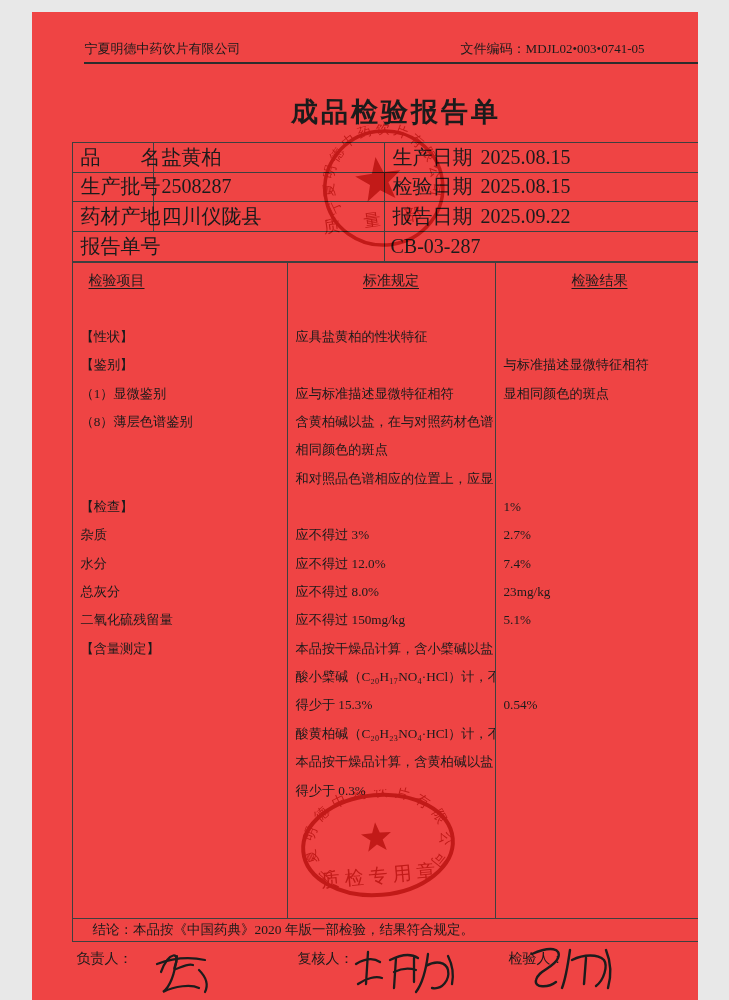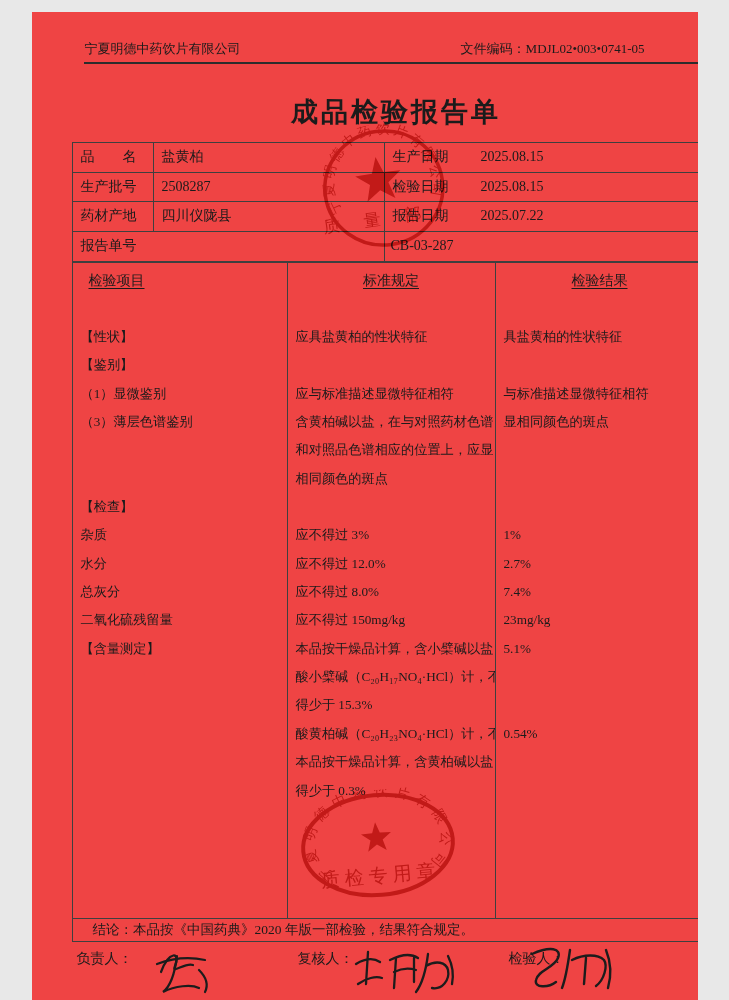--- a/index.html
+++ b/index.html
@@ -11,21 +11,21 @@
   }
   
   .doc-header{position:absolute;top:28px;left:53px;right:53px;display:flex;justify-content:space-between;font-size:13px;}
   .header-rule{position:absolute;top:50px;left:52px;width:624px;height:2px;background:#2c2c2c;}
   .report-title{position:absolute;top:82px;left:0;width:729px;text-align:center;font-size:27px;font-weight:bold;letter-spacing:3px;margin:0;}
   
   .info-table{
     position:absolute;left:40px;top:130px;width:633px;height:120px;
     border:1.5px solid #3f3f3f;box-sizing:border-box;
     display:grid;grid-template-columns:81px 231px 1fr;grid-template-rows:repeat(4,1fr);
-    font-size:14px;
+    font-size:20px;
   }
   .ic{box-sizing:border-box;display:flex;align-items:center;padding-left:8px;white-space:nowrap;}
   .ic.br{border-right:1.5px solid #3f3f3f;}
   .ic.bb{border-bottom:1.5px solid #3f3f3f;}
   .ic.span2{grid-column:1/3;}
   .date-cell .dlabel{width:88px;flex:0 0 auto;}
   
   .items-table{
     position:absolute;left:40px;top:250px;width:633px;height:657px;
     border:1.5px solid #3f3f3f;box-sizing:border-box;
@@ -80,38 +80,38 @@
     <div class="ic br bb">2508287</div>
     <div class="ic bb date-cell">
       <span class="dlabel">检验日期</span>
       <span>2025.08.15</span>
     </div>
 
     <div class="ic br bb">药材产地</div>
     <div class="ic br bb">四川仪陇县</div>
     <div class="ic bb date-cell">
       <span class="dlabel">报告日期</span>
-      <span>2025.07.22</span>
+      <span>2025.09.22</span>
     </div>
 
     <div class="ic br span2">报告单号</div>
     <div class="ic" style="padding-left:6px;">CB-03-287</div>
   </div>
 
   <div class="items-table">
     <div class="col br">
       <div class="col-header l">
         <span class="uline">检验项目</span>
       </div>
       <div>
 
       <div class="tline">【性状】</div>
           <div class="tline">【鉴别】</div>
           <div class="tline">（1）显微鉴别</div>
-          <div class="tline">（3）薄层色谱鉴别</div>
+          <div class="tline">（8）薄层色谱鉴别</div>
           <div class="tline"></div>
           <div class="tline"></div>
           <div class="tline">【检查】</div>
           <div class="tline">杂质</div>
           <div class="tline">水分</div>
           <div class="tline">总灰分</div>
           <div class="tline">二氧化硫残留量</div>
           <div class="tline">【含量测定】</div>
           <div class="tline"></div>
           <div class="tline"></div>
@@ -123,42 +123,41 @@
     <div class="col br">
       <div class="col-header c">
         <span class="uline">标准规定</span>
       </div>
       <div>
 
       <div class="tline">应具盐黄柏的性状特征</div>
           <div class="tline"></div>
           <div class="tline">应与标准描述显微特征相符</div>
           <div class="tline">含黄柏碱以盐，在与对照药材色谱</div>
+          <div class="tline">相同颜色的斑点</div>
           <div class="tline">和对照品色谱相应的位置上，应显</div>
-          <div class="tline">相同颜色的斑点</div>
           <div class="tline"></div>
           <div class="tline">应不得过 3%</div>
           <div class="tline">应不得过 12.0%</div>
           <div class="tline">应不得过 8.0%</div>
           <div class="tline">应不得过 150mg/kg</div>
           <div class="tline">本品按干燥品计算，含小檗碱以盐</div>
           <div class="tline">酸小檗碱（C₂₀H₁₇NO₄·HCl）计，不</div>
           <div class="tline">得少于 15.3%</div>
           <div class="tline">酸黄柏碱（C₂₀H₂₃NO₄·HCl）计，不</div>
           <div class="tline">本品按干燥品计算，含黄柏碱以盐</div>
           <div class="tline">得少于 0.3%</div>
         </div>
     </div>
     <div class="col">
       <div class="col-header c">
         <span class="uline">检验结果</span>
       </div>
       <div>
 
-      <div class="tline">具盐黄柏的性状特征</div>
           <div class="tline"></div>
           <div class="tline">与标准描述显微特征相符</div>
           <div class="tline">显相同颜色的斑点</div>
           <div class="tline"></div>
           <div class="tline"></div>
           <div class="tline"></div>
           <div class="tline">1%</div>
           <div class="tline">2.7%</div>
           <div class="tline">7.4%</div>
           <div class="tline">23mg/kg</div>

